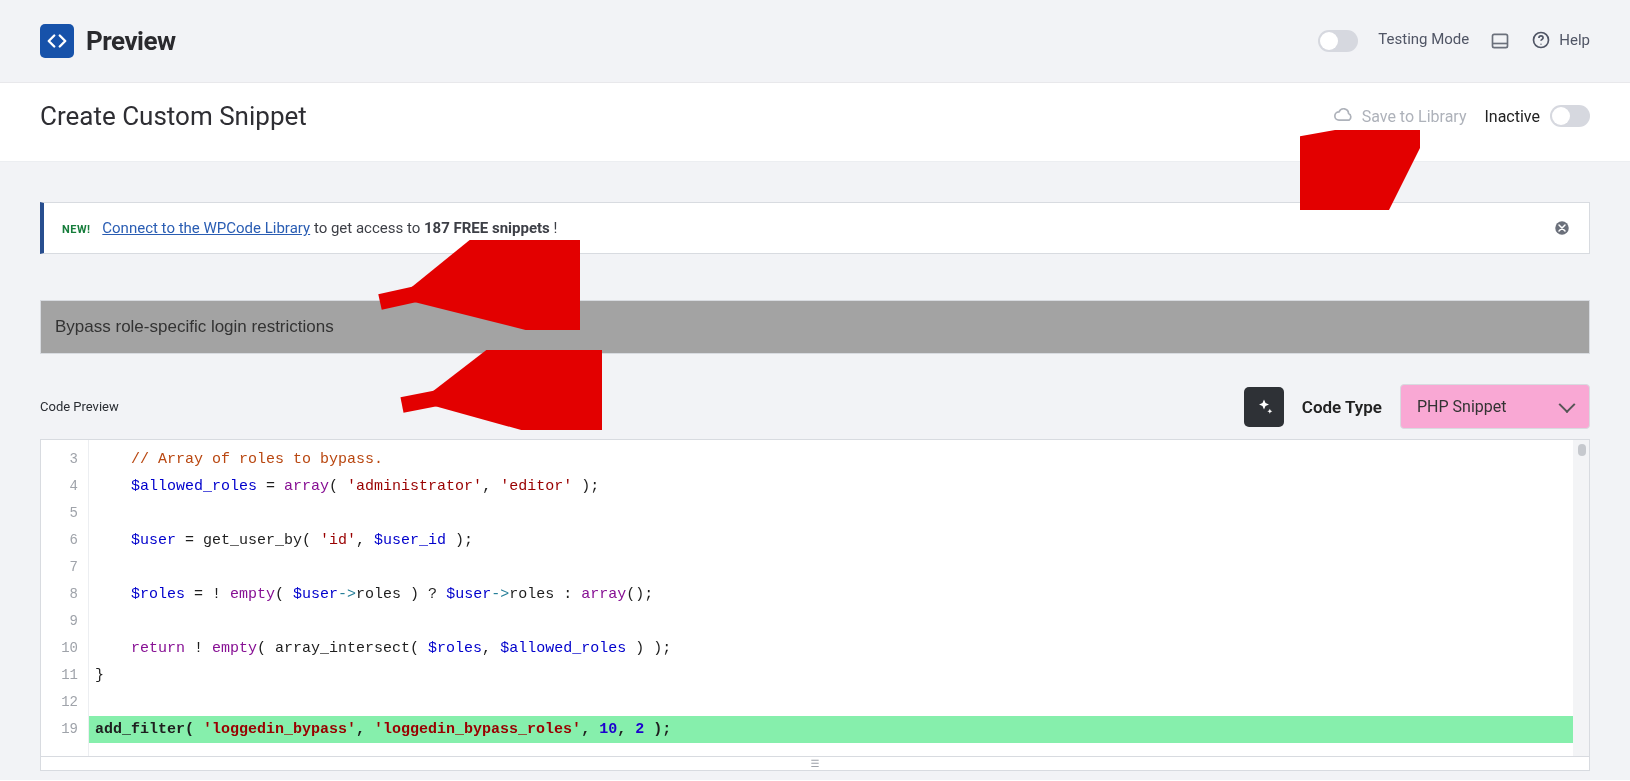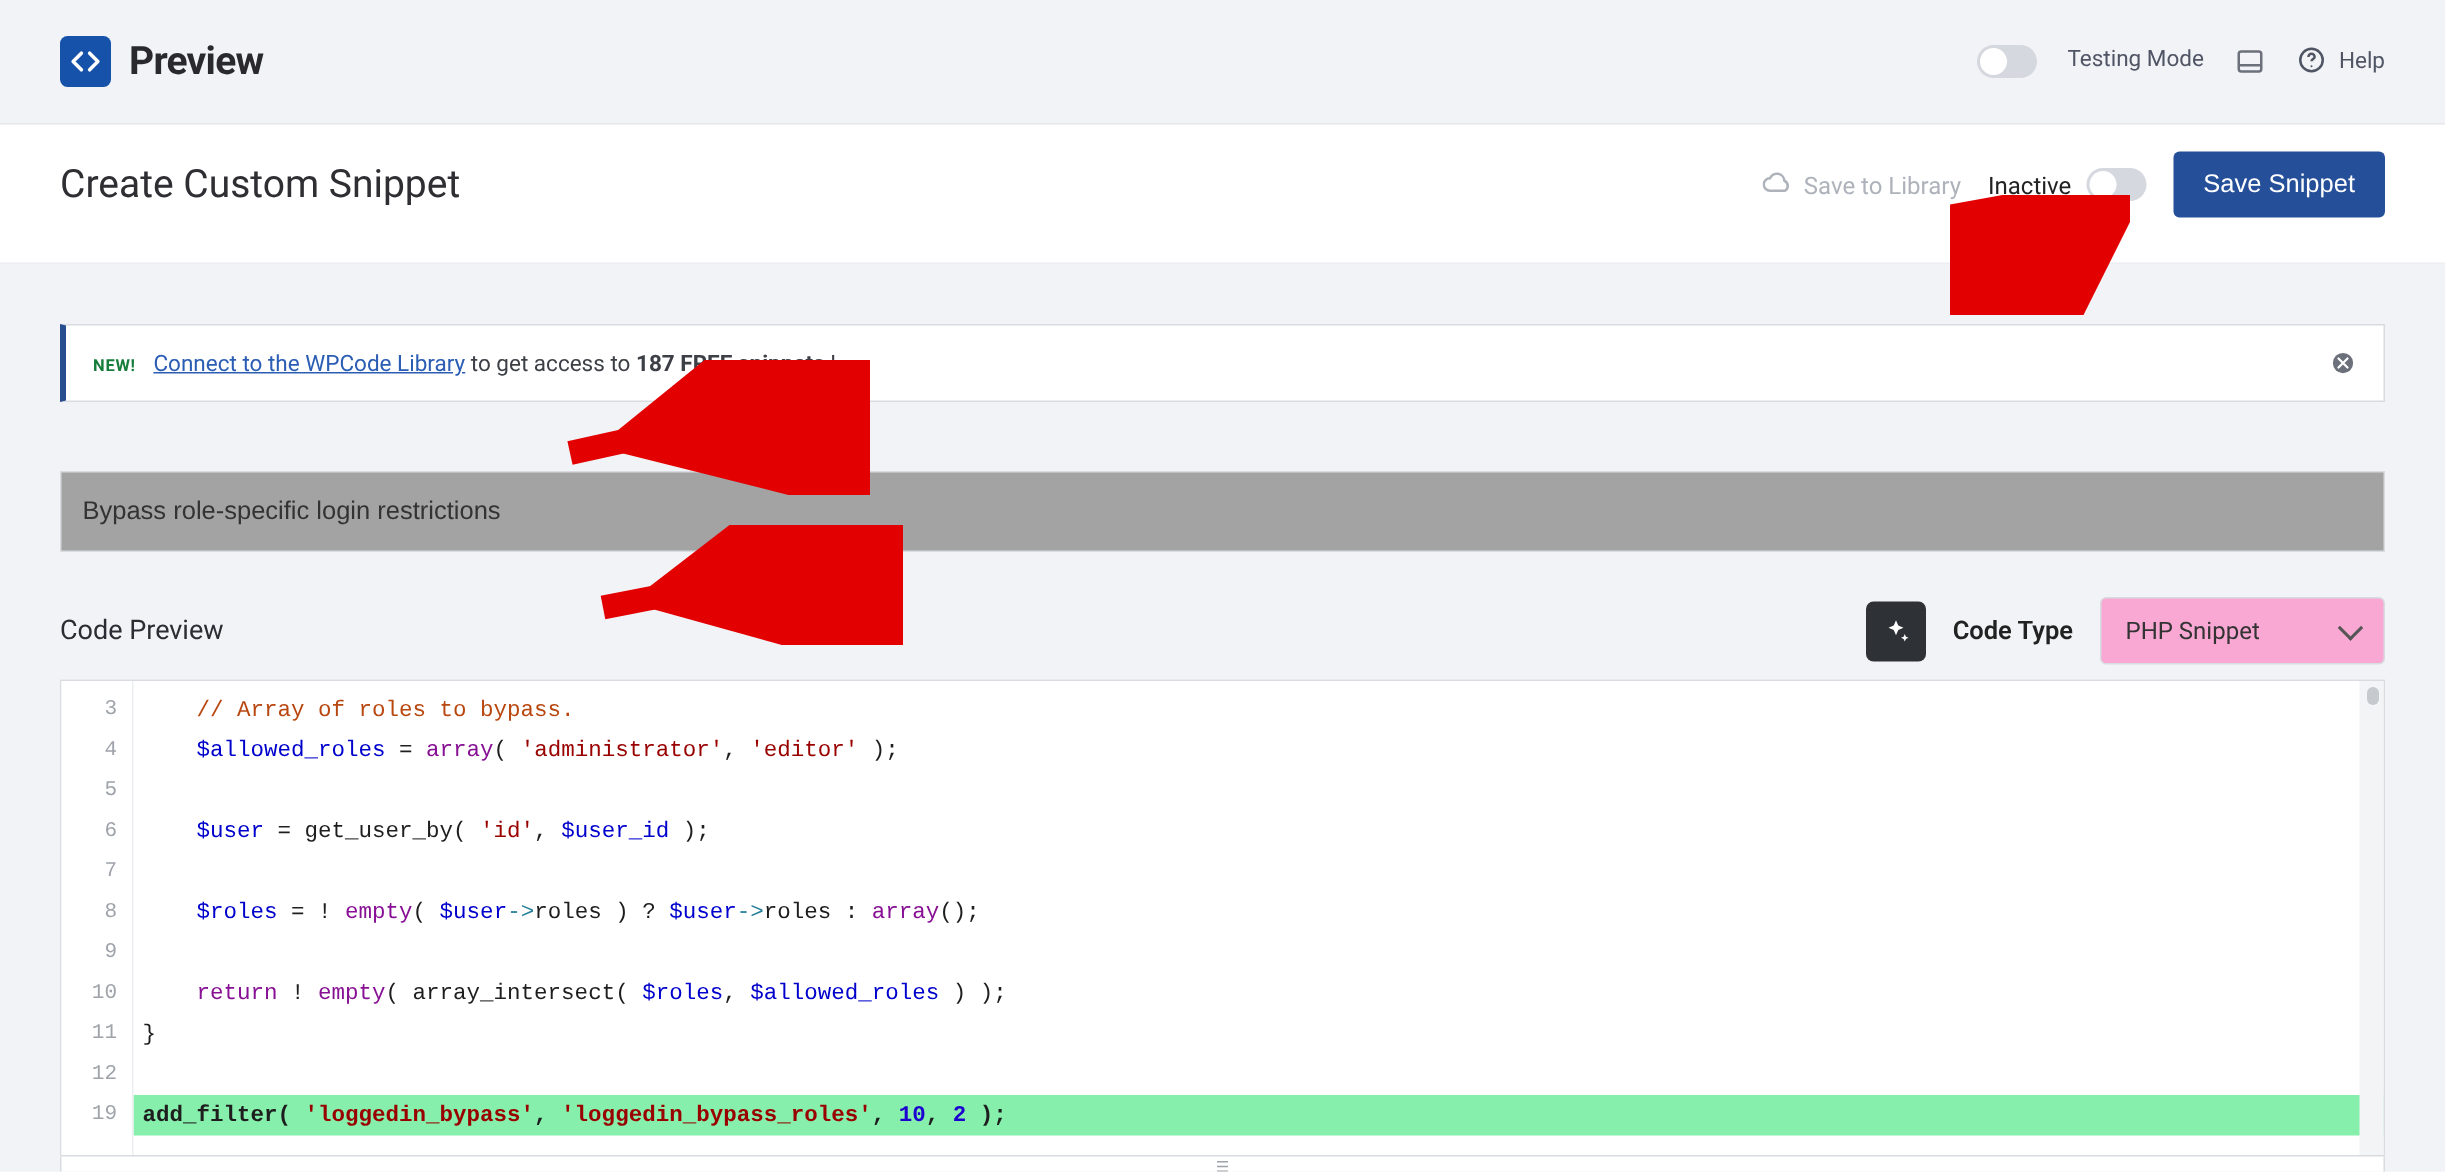--- a/index.html
+++ b/index.html
@@ -88,21 +88,21 @@
   .title-input {
     width:100%; padding:16px 14px; font-size:17px; color:#333;
     border:1px solid var(--border); background:#a3a3a3; outline:none;
     margin-bottom:30px;
   }
 
   .preview-head {
     display:flex; align-items:center; justify-content:space-between;
     margin-bottom:10px;
   }
-  .preview-head-left { font-size:18px; color:#2a2d33; }
+  .preview-head-left { font-size:13px; color:#2a2d33; }
   .preview-head-right { display:flex; align-items:center; gap:18px;justify-content:center; }
   .sparkle-btn {
     width:40px; height:40px; background:#2e3136; border-radius:5px;
     display:flex; align-items:center; justify-content:center; color:#fff; cursor:pointer;
   }
   .code-type-label { font-size:17px; font-weight:600; color:#222; }
   .code-type-select {
     border:1px solid var(--border); background:#f9a8d4; padding:12px 44px 12px 16px; font-size:16px;
     color:#333; border-radius:4px; position:relative; cursor:pointer; min-width:190px;
   }
@@ -186,21 +186,20 @@
     <span class="lib-btn">
       <svg viewBox="0 0 24 24" width="20" height="20" fill="none" stroke="currentColor" stroke-width="2">
         <path d="M6 17a5 5 0 010-10 6 6 0 0111.5 2A4.5 4.5 0 0118 17H6z"></path>
       </svg>
       <span>Save to Library</span>
     </span>
     <span class="inactive-wrap">
       <span>Inactive</span>
       <span class="toggle"></span>
     </span>
-    <button class="save-btn">Save Snippet</button>
   </div>
 </div>
 
 <div class="content">
 
   <div class="notice">
     <div class="notice-left">
       <span class="badge-new">NEW!</span>
       <a href="#">Connect to the WPCode Library</a>
       <span> to get access to </span>

